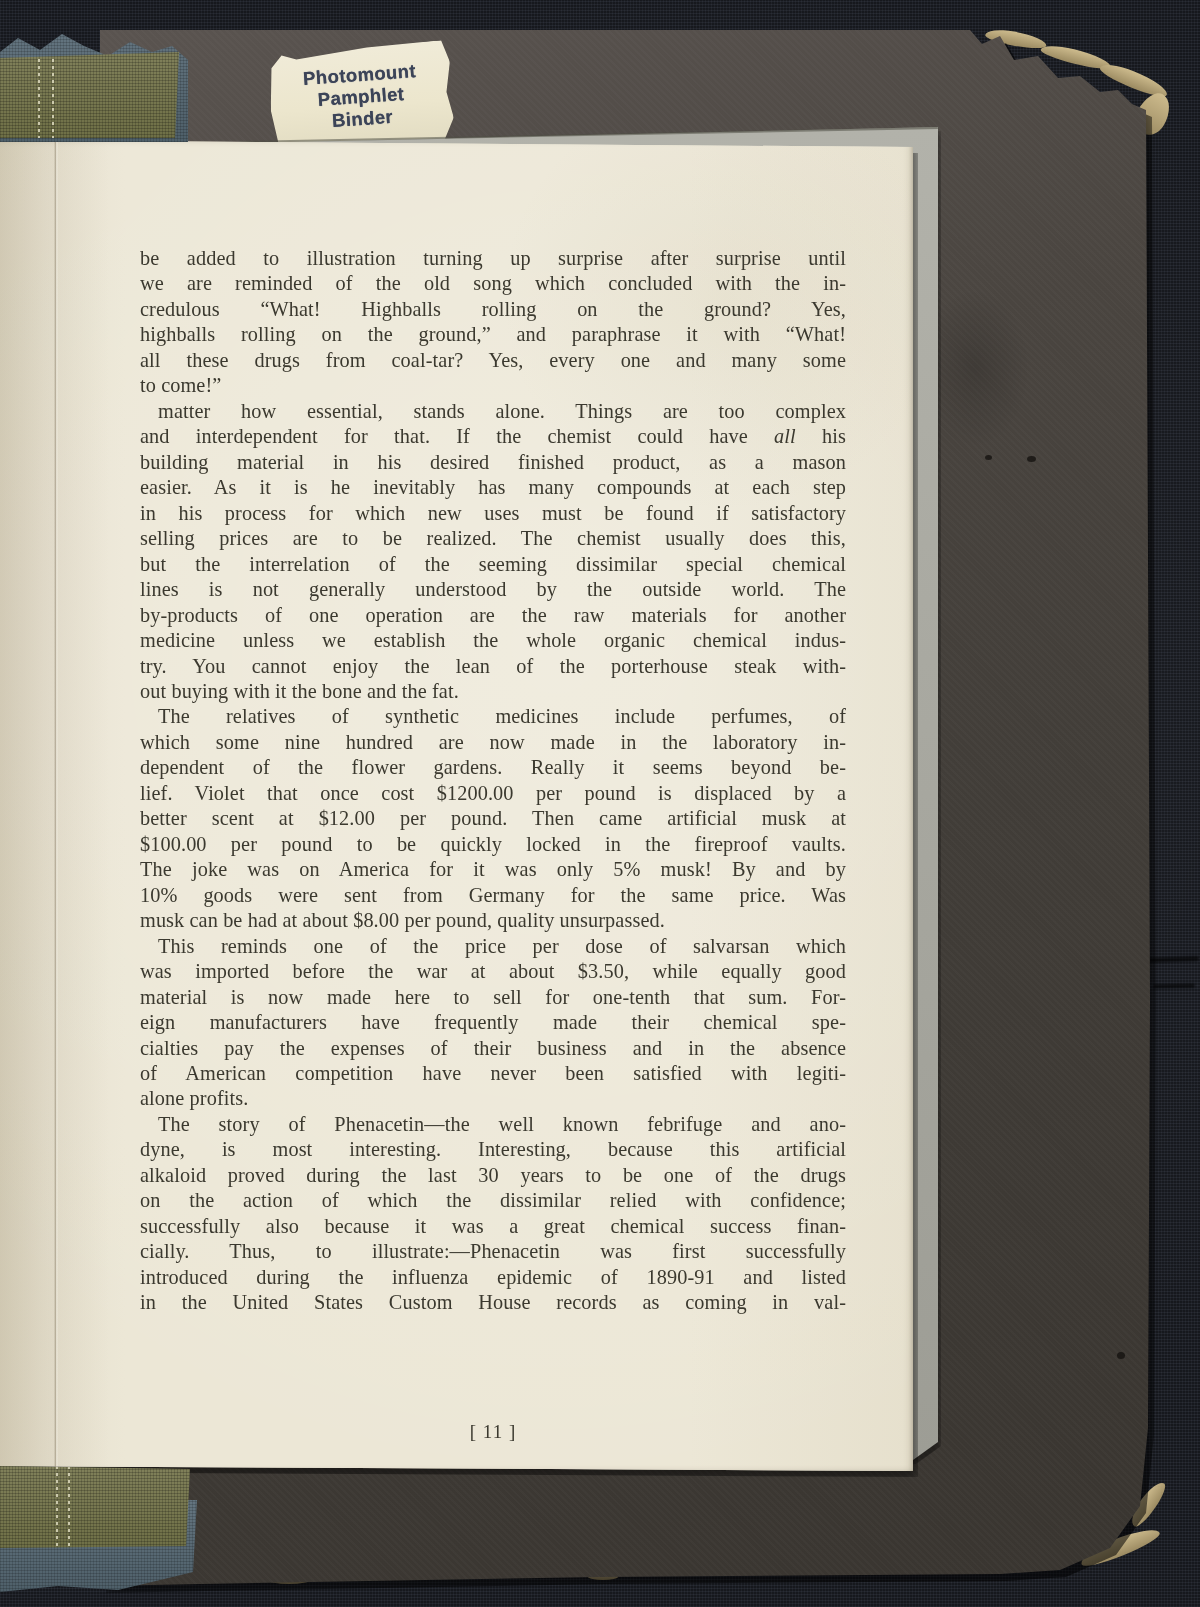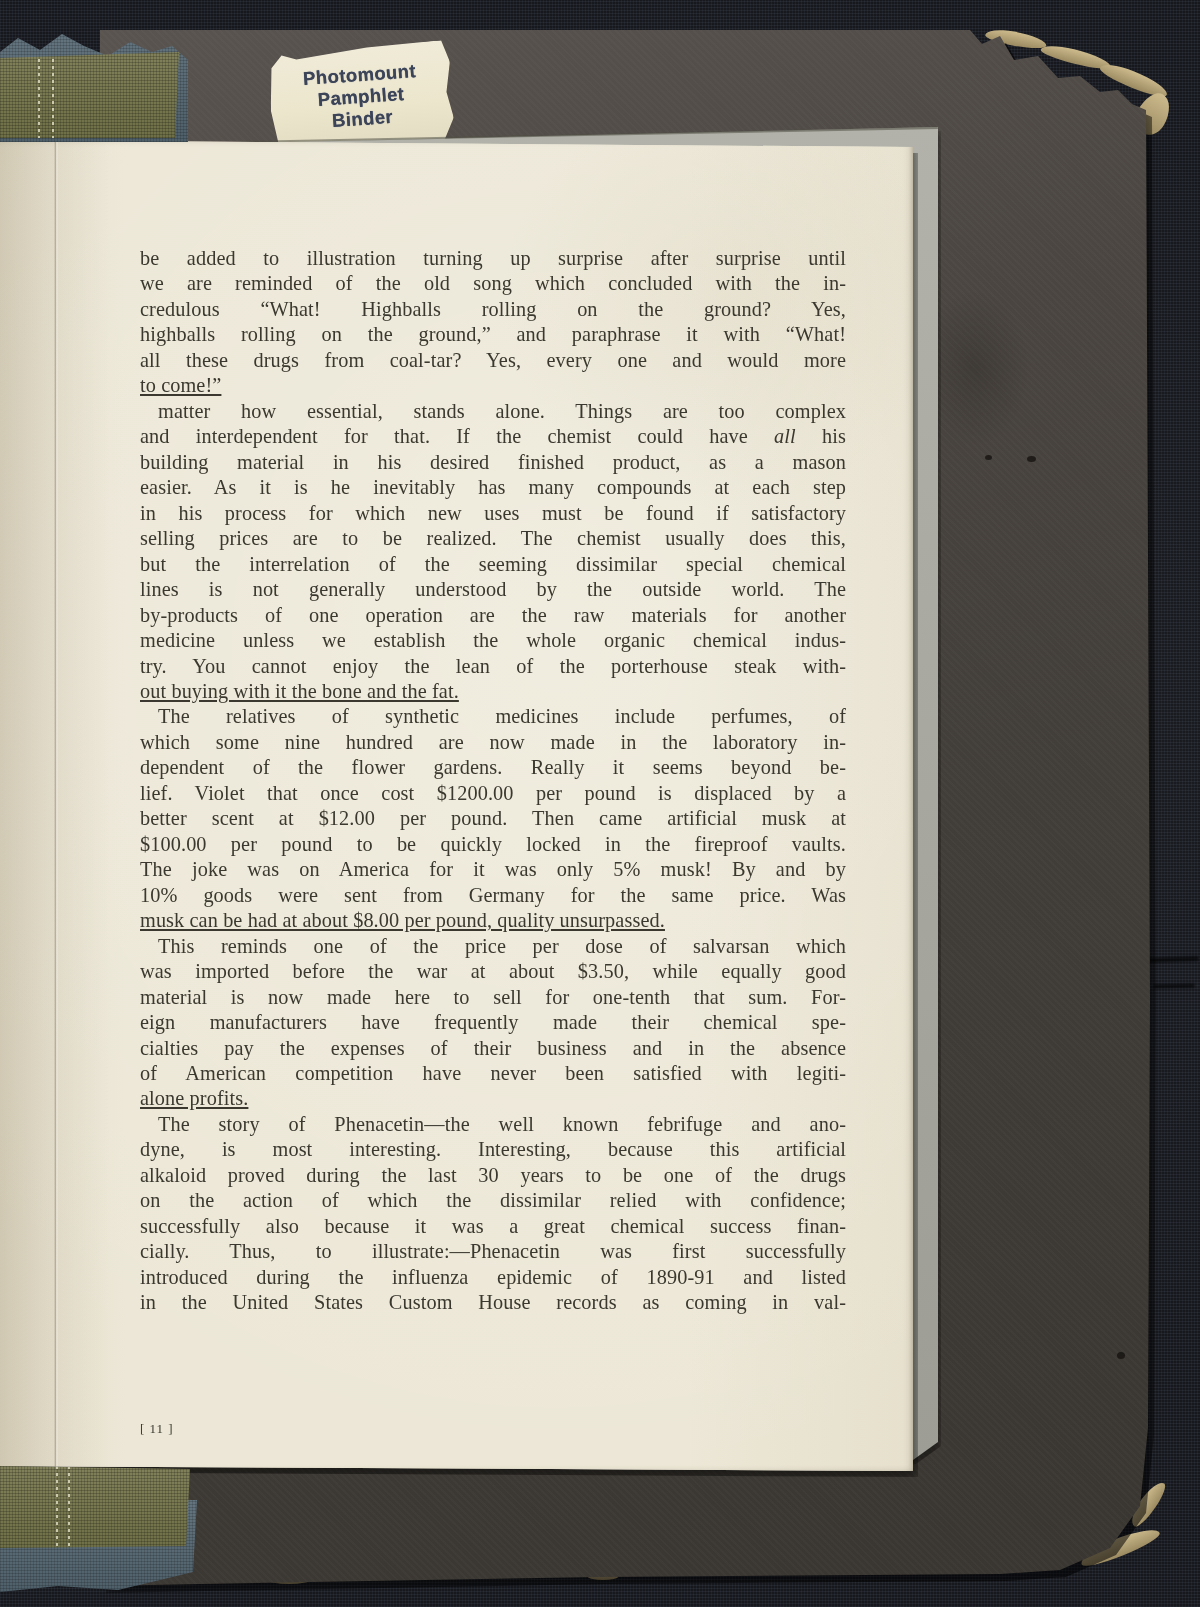--- a/index.html
+++ b/index.html
@@ -77,25 +77,25 @@
   .fold{position:absolute;left:0;top:0;bottom:0;width:135px;
     background:linear-gradient(90deg,rgba(110,95,65,.20),rgba(110,95,65,.08) 50%,transparent);}
   .creaseline{position:absolute;left:79px;top:0;bottom:0;width:4px;
     background:linear-gradient(90deg,transparent,rgba(95,80,55,.35) 35%,rgba(252,250,240,.55) 70%,transparent);}
 
   
   .textblock{position:absolute;left:165px;top:95px;width:706px;
     font-size:20.3px;line-height:25.47px;color:var(--c-text_ink);letter-spacing:.1px;margin-top:14px;}
   .para{margin:0;}
   .line{text-align:justify;text-align-last:justify;}
-  .line.para-end{text-align-last:left;text-decoration:underline;}
+  .line.para-end{text-align-last:left;}
   .para.indent .line:first-child{text-indent:18px;}
   .line em{font-style:italic;}
-  .footer{position:absolute;left:165px;top:1284px;width:706px;
-    font-size:13px;color:var(--c-text_ink);letter-spacing:1px;}
+  .footer{position:absolute;left:165px;top:1284px;width:706px;text-align:center;
+    font-size:19px;color:var(--c-text_ink);letter-spacing:1px;}
 
   
   .cloth{position:absolute;z-index:6;}
   .weave-b{background-image:
       repeating-linear-gradient(0deg, rgba(0,0,0,.16) 0 1px, transparent 1px 3px),
       repeating-linear-gradient(90deg, rgba(0,0,0,.13) 0 1px, transparent 1px 3px),
       linear-gradient(180deg,#647580,#4e5f69);}
   .weave-g{background-image:
       repeating-linear-gradient(0deg, rgba(0,0,0,.20) 0 1px, transparent 1px 3px),
       repeating-linear-gradient(90deg, rgba(0,0,0,.16) 0 1px, transparent 1px 3px),
@@ -151,21 +151,21 @@
   <div class="page-shadow"></div>
   <div class="page">
     <div class="fold"></div>
     <div class="creaseline"></div>
     <div class="textblock" id="textblock">
         <div class="para">
           <div class="line"><span>be added to illustration turning up surprise after surprise until</span></div>
           <div class="line"><span>we are reminded of the old song which concluded with the in-</span></div>
           <div class="line"><span>credulous “What!  Highballs rolling on the ground?  Yes,</span></div>
           <div class="line"><span>highballs rolling on the ground,” and paraphrase it with “What!</span></div>
-          <div class="line"><span>all these drugs from coal-tar?  Yes, every one and would more</span></div>
+          <div class="line"><span>all these drugs from coal-tar?  Yes, every one and many some</span></div>
           <div class="line para-end"><span>to come!”</span></div>
         </div>
         <div class="para indent">
           <div class="line"><span>matter how essential, stands alone.  Things are too complex</span></div>
           <div class="line"><span>and interdependent for that.  If the chemist could have </span><em>all</em><span> his</span></div>
           <div class="line"><span>building material in his desired finished product, as a mason</span></div>
           <div class="line"><span>easier.  As it is he inevitably has many compounds at each step</span></div>
           <div class="line"><span>in his process for which new uses must be found if satisfactory</span></div>
           <div class="line"><span>selling prices are to be realized.  The chemist usually does this,</span></div>
           <div class="line"><span>but the interrelation of the seeming dissimilar special chemical</span></div>

